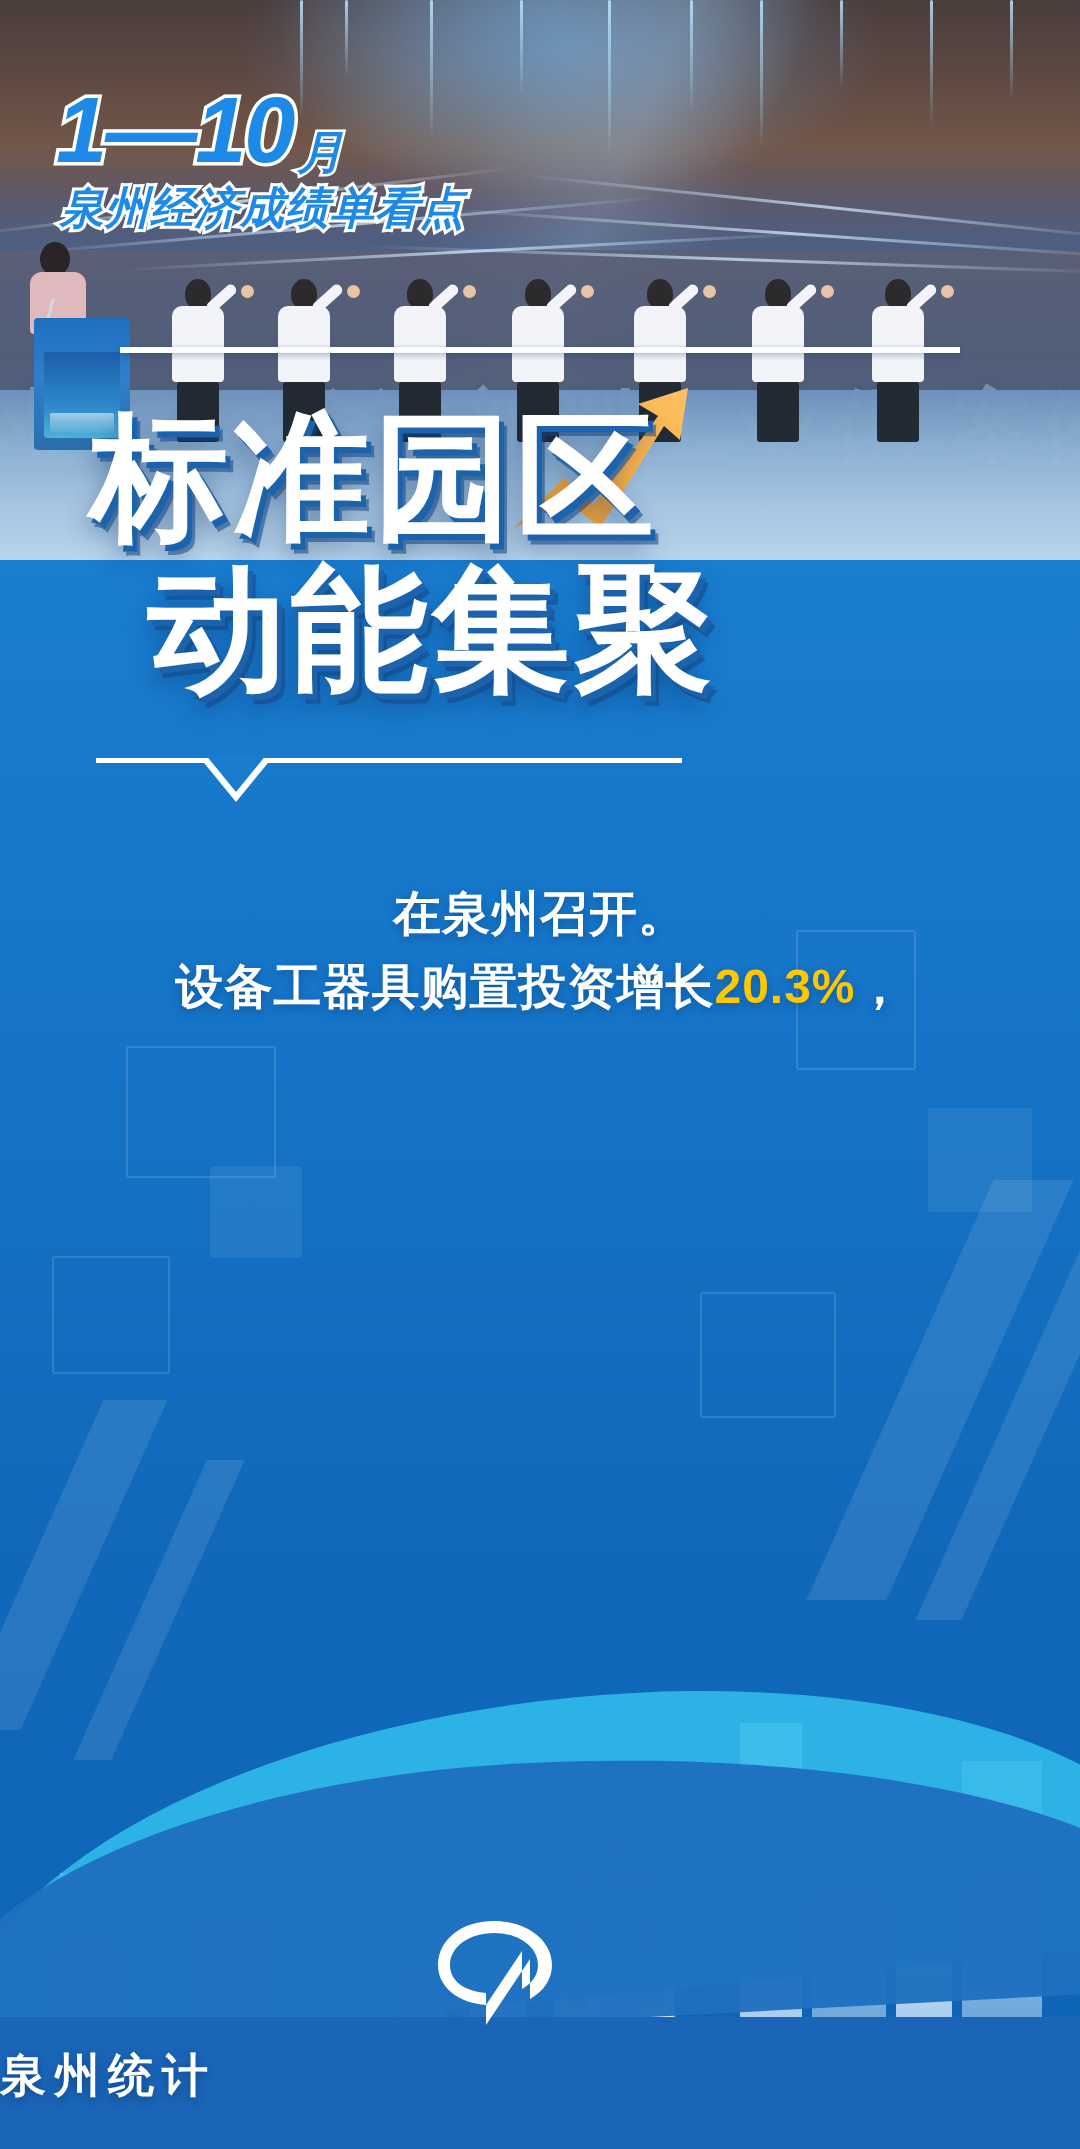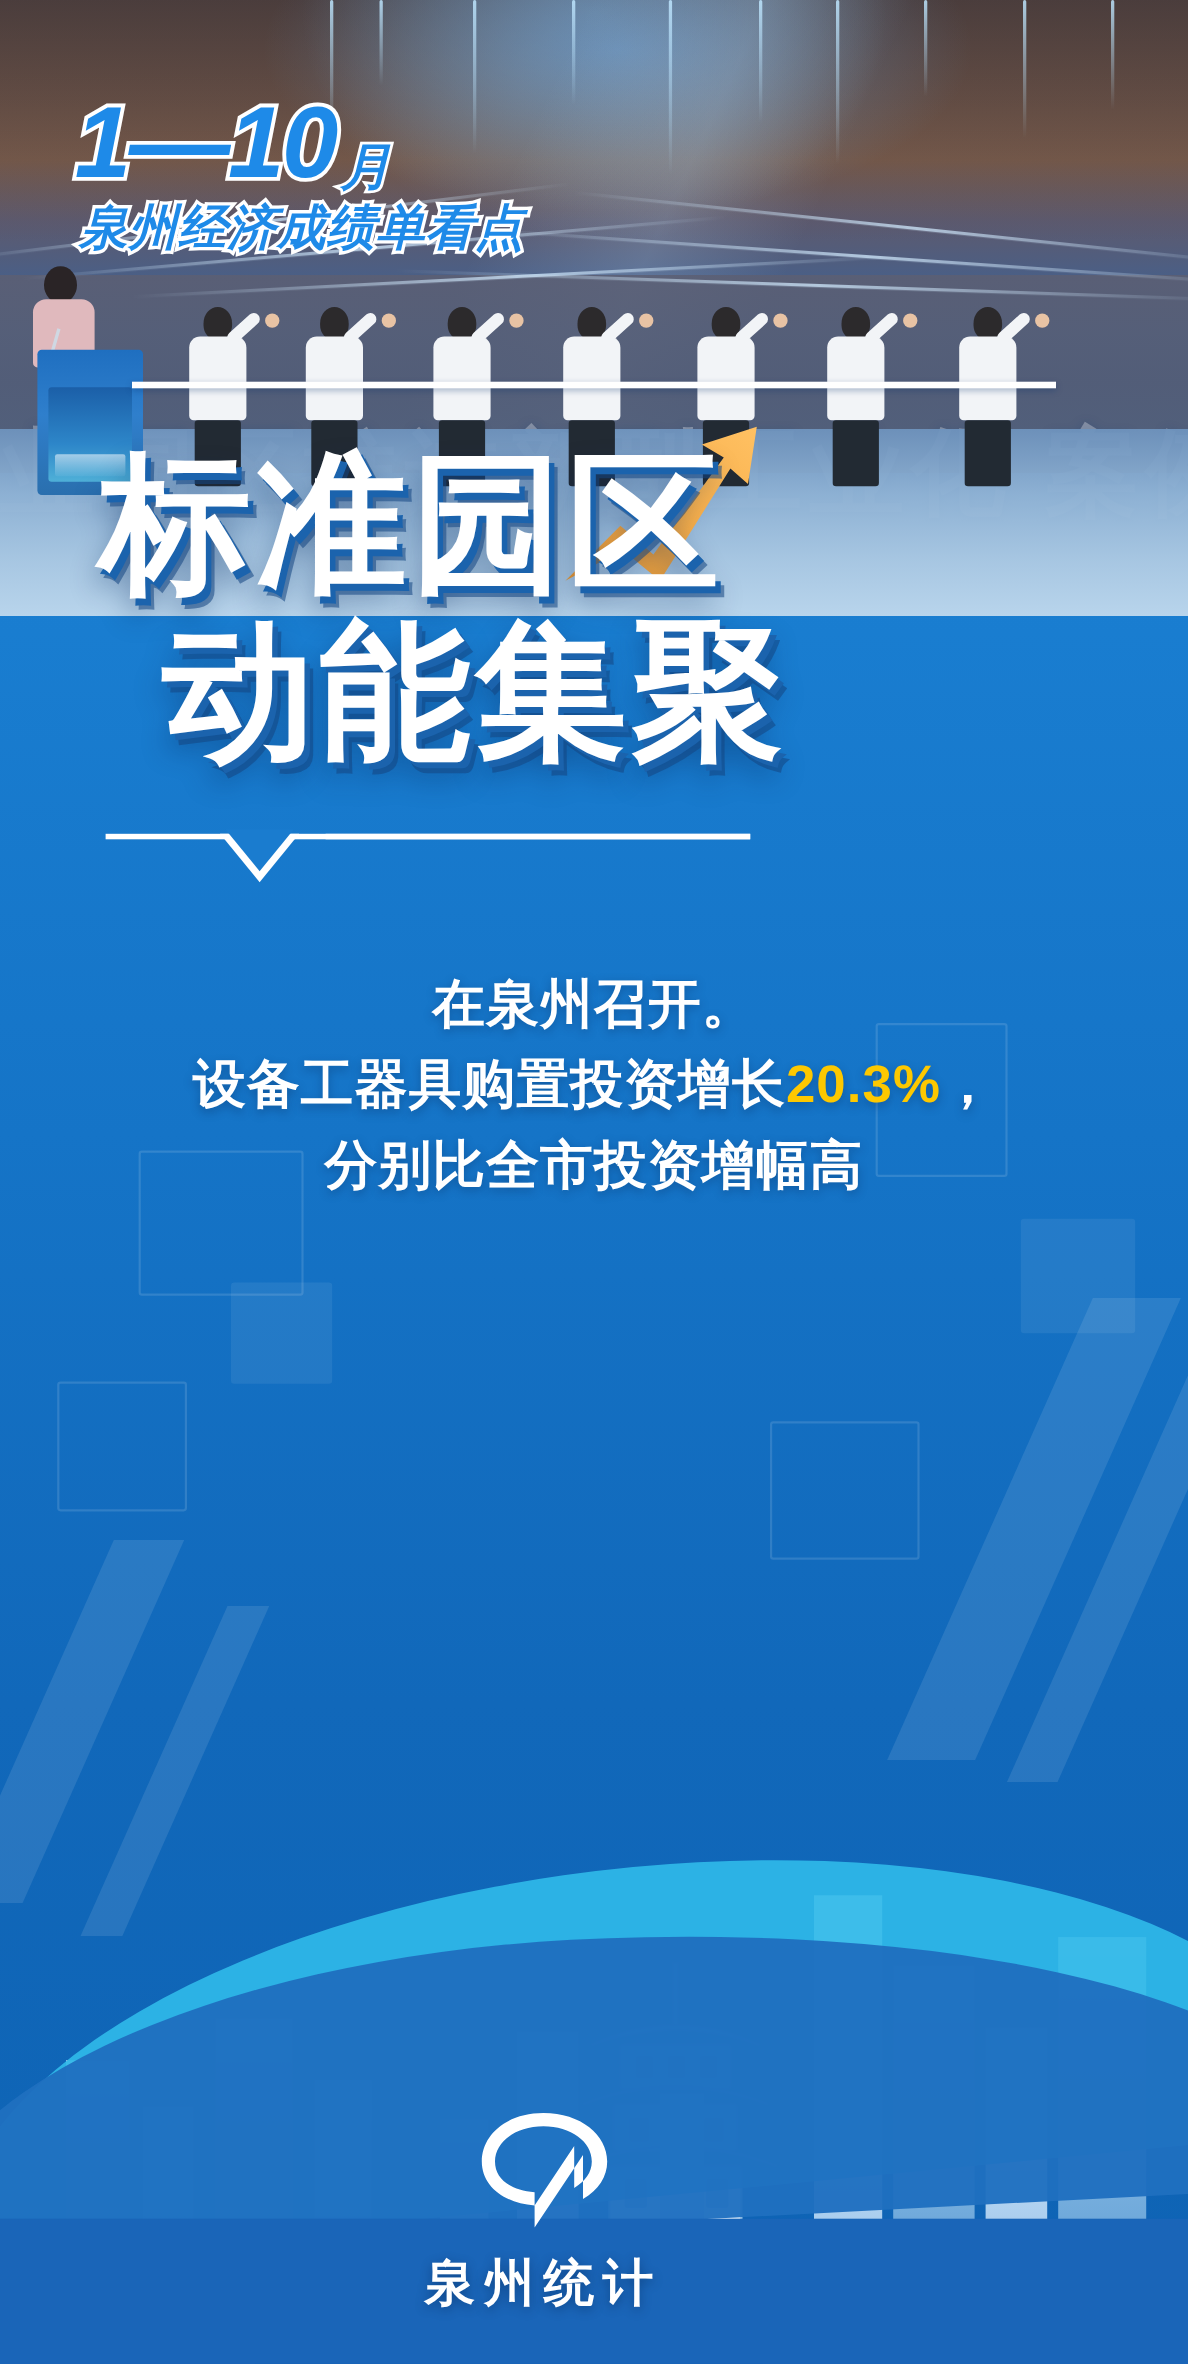--- a/index.html
+++ b/index.html
@@ -78,21 +78,21 @@
 
   
   .screenchars {
     position:absolute; left:0; top:372px; width:1080px; text-align:center;
     font-size:86px; font-weight:900; letter-spacing:6px;
     color:rgba(255,255,255,.30); white-space:nowrap;
     text-shadow:0 2px 10px rgba(20,60,120,.35);
   }
 
   
-  .top-overlay { position:absolute; left:16px; top:0; width:1056px; height:280px; }
+  .top-overlay { position:absolute; left:4px; top:0; width:1056px; height:280px; }
   .ticker {
     position:absolute; left:52px; top:84px;
     font-size:92px; font-weight:900; font-style:italic; letter-spacing:-2px;
     color:#1e8ae8;
     -webkit-text-stroke:7px #ffffff; paint-order:stroke fill;
     white-space:nowrap; line-height:1;
   }
   .ticker .mon {
     font-size:46px; -webkit-text-stroke:5px #ffffff;
     margin-left:4px; vertical-align:-6px; display:inline-block;
@@ -177,21 +177,21 @@
     background:#1f6fc0; opacity:.96;
     border-radius:48% 55% 0 0 / 100% 92% 0 0; transform:rotate(-3deg);
   }
   .footer-band {
     position:absolute; left:0; bottom:0; width:1080px; height:132px;
     background:#1a65b8;
   }
 
   
   .logo-wrap {
-    position:absolute; left:0; bottom:42px; width:988px; text-align:center;
+    position:absolute; left:0; bottom:42px; width:988px; text-align:left;
   }
   .logo-mark { width:128px; height:118px; margin:0 auto 14px; display:block; }
   .logo-text {
     font-size:46px; font-weight:900; color:#ffffff; letter-spacing:8px;
     text-shadow:0 3px 10px rgba(5,35,80,.45);
   }
 </style>
 </head>
 <body>
 
@@ -326,21 +326,20 @@
   <div class="sqf" style="left:928px;  top:1108px; width:104px; height:104px;"></div>
   <div class="sq" style="left:700px;  top:1292px; width:136px; height:126px;"></div>
   <div class="diag" style="left:900px; top:1180px; width:80px;  height:420px;"></div>
   <div class="diag" style="left:1000px;top:1240px; width:46px;  height:380px;"></div>
   <div class="diag" style="left:30px;  top:1400px; width:64px;  height:330px;"></div>
   <div class="diag" style="left:140px; top:1460px; width:38px;  height:300px;"></div>
 
   <div class="body-copy" id="body-copy">
       <div class="bl"><span>在泉州召开。</span></div>
       <div class="bl"><span>设备工器具购置投资增长</span><span class="num">20.3%</span><span>，</span></div>
-      <div class="bl"><span>分别比全市投资增幅高</span></div>
     </div>
 
   <div class="skyline">
     <div class="twr dk" style="left:60px;  width:58px;  height:150px;"></div>
     <div class="twr" style="left:130px; width:46px;  height:108px;"></div>
     <div class="twr dk" style="left:196px; width:70px;  height:188px;"></div>
     <div class="twr" style="left:286px; width:52px;  height:132px;"></div>
     <div class="twr dk" style="left:400px; width:44px;  height:96px;"></div>
     <div class="twr" style="left:470px; width:56px;  height:176px;"></div>
 

